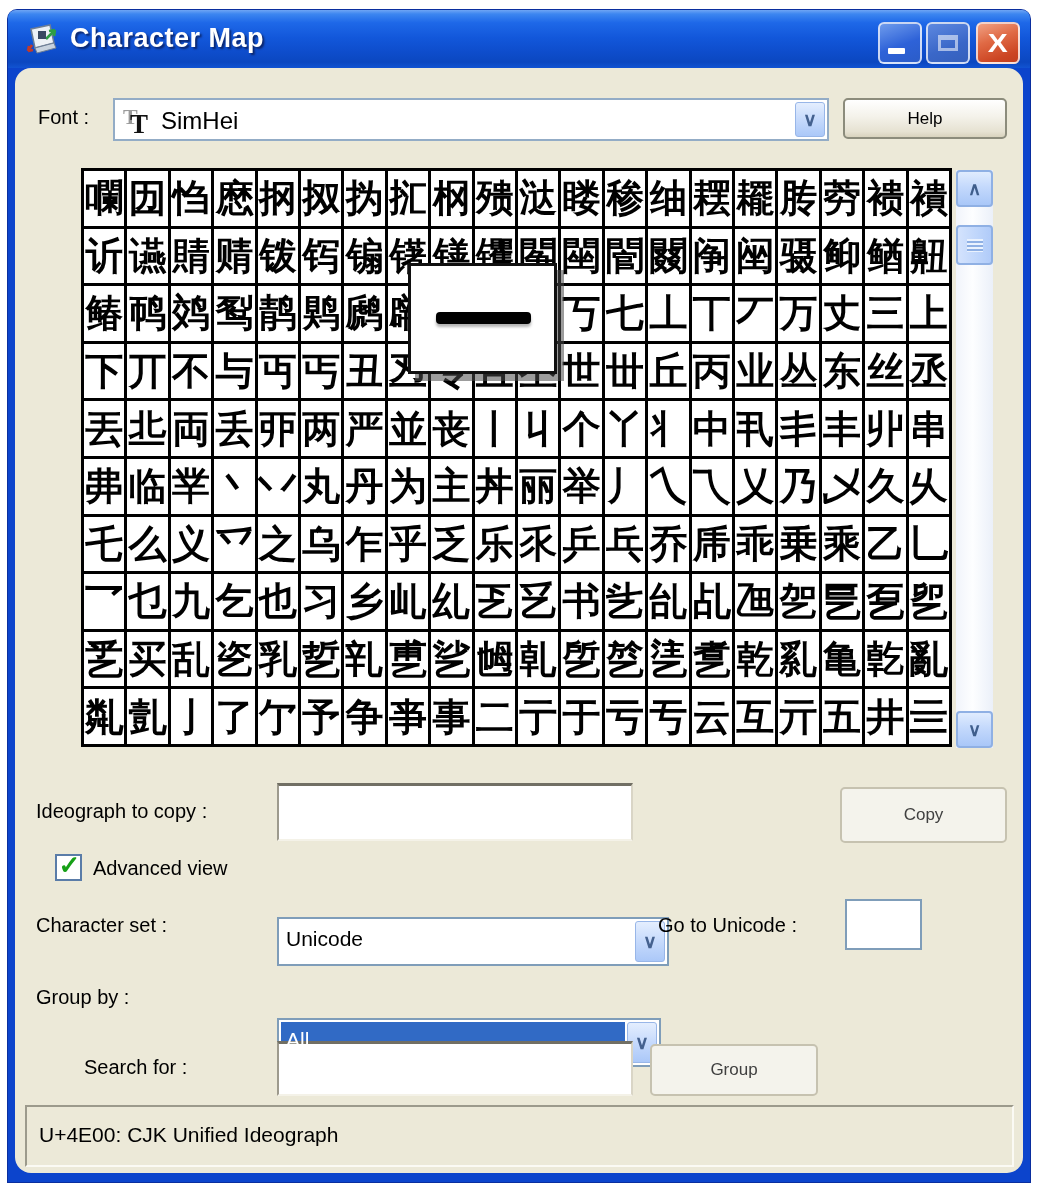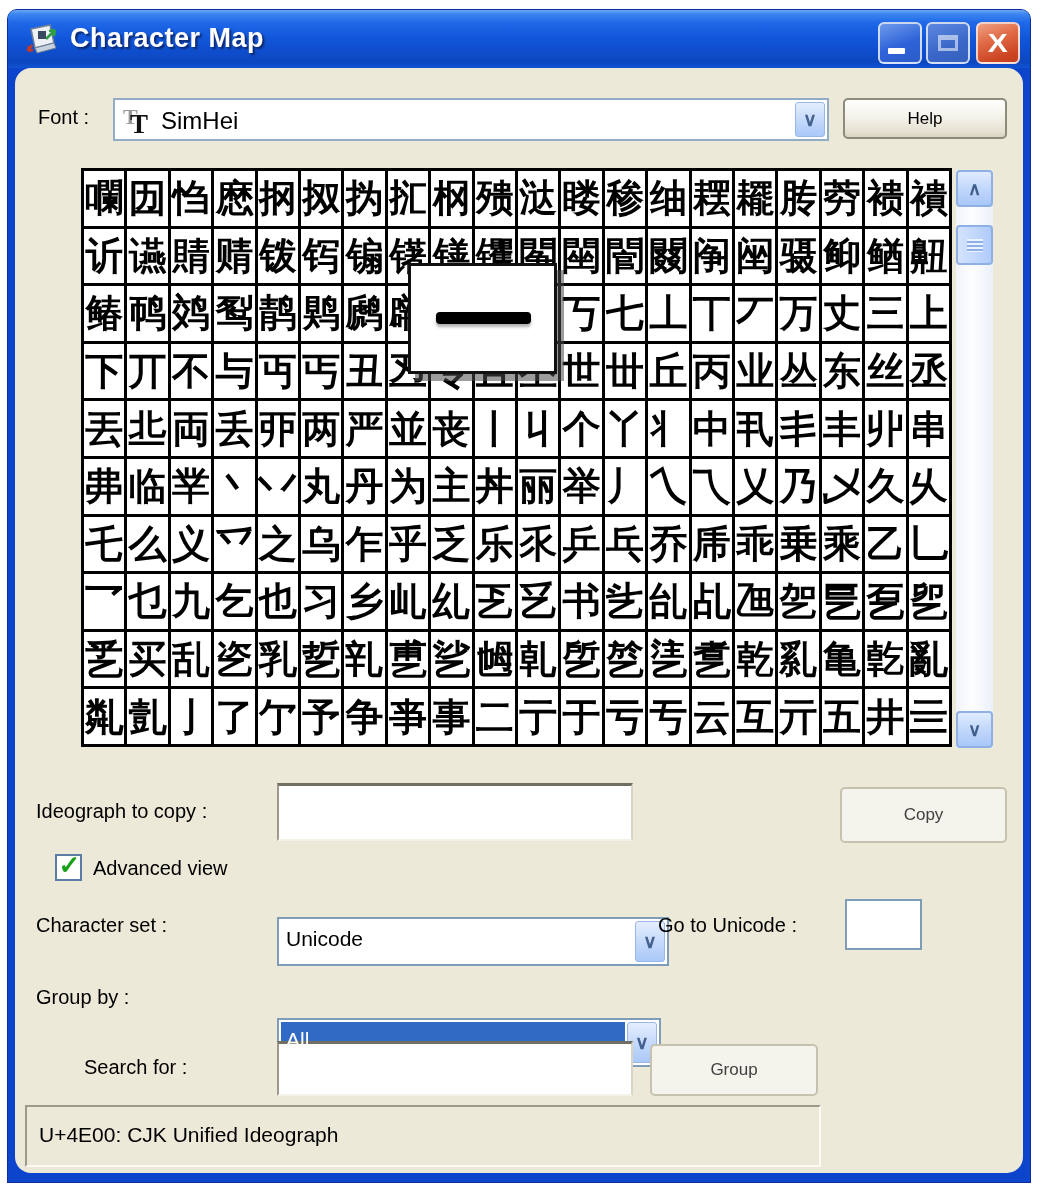--- a/index.html
+++ b/index.html
@@ -127,21 +127,21 @@
   }
   .combo .combo-text{position:absolute;left:7px;top:8px;font-size:21px;}
   .combo.selected .combo-text{color:#fff;z-index:2;}
   .combo .sel-fill{display:none;}
   .combo.selected .sel-fill{
     display:block;position:absolute;left:2px;top:2px;bottom:2px;right:34px;background:#316AC5;
   }
   .goto-box{position:absolute;left:830px;top:831px;width:77px;height:51px;box-sizing:border-box;
     background:#fff;border:2px solid #7F9DB9;font-size:22px;font-family:"Liberation Sans",sans-serif;padding:0 4px;outline:none;}
   .status-panel{
-    position:absolute;left:10px;top:1037px;width:796px;height:62px;box-sizing:border-box;background:#ECE9D8;
+    position:absolute;left:10px;top:1037px;width:989px;height:62px;box-sizing:border-box;background:#ECE9D8;
     border:2px solid;border-color:#9C9A8C #FBFAF4 #FBFAF4 #9C9A8C;
   }
   .status-text{position:absolute;left:12px;top:16px;font-size:21px;}
 </style>
 </head>
 <body>
 
 <div class="window">
 
   <div class="titlebar">

